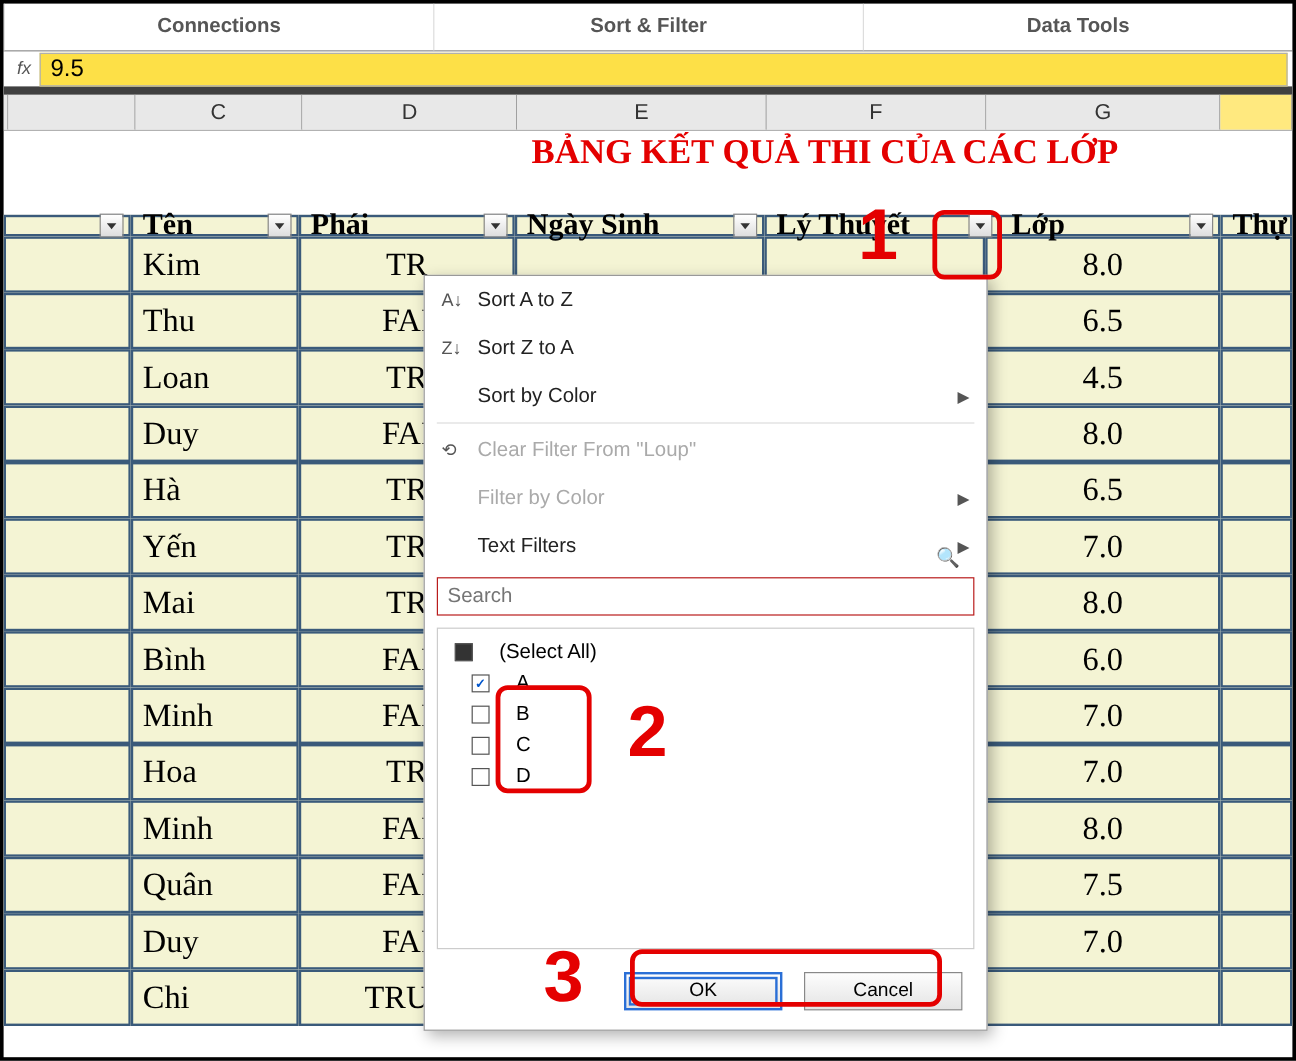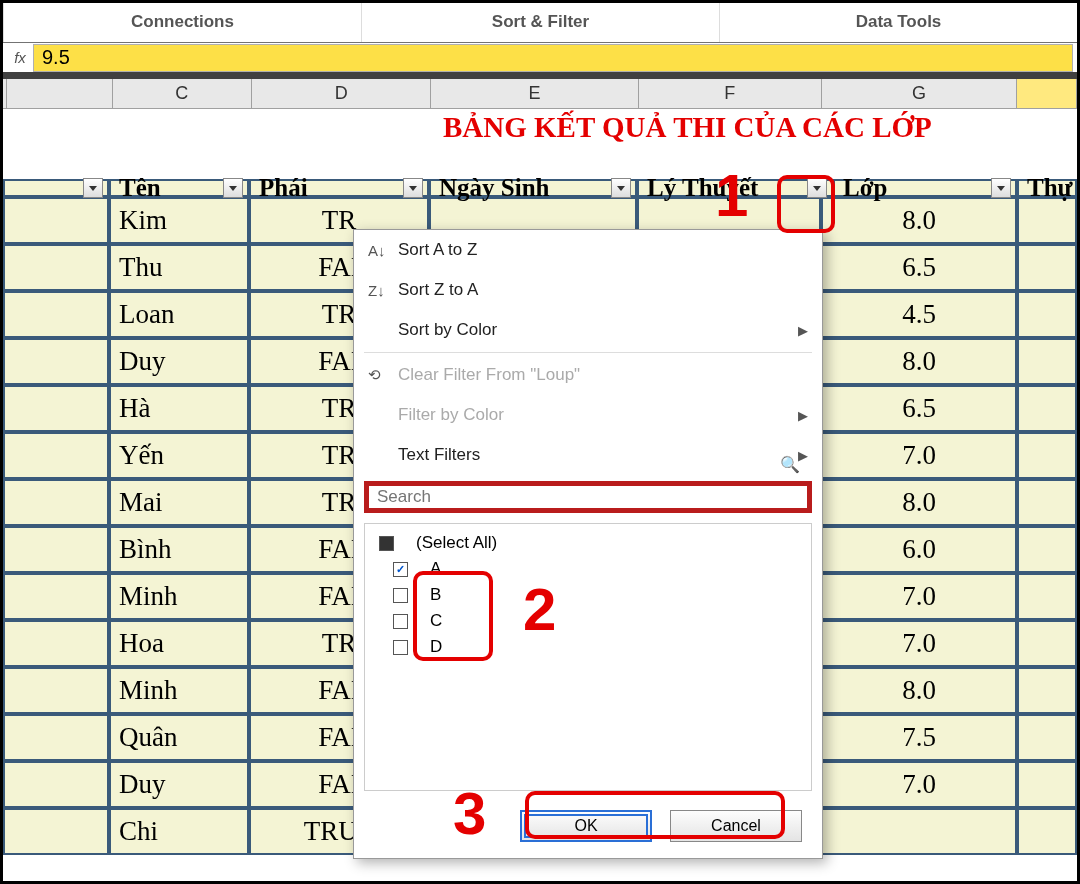--- a/index.html
+++ b/index.html
@@ -45,21 +45,21 @@
 .ch-H { width: 60px; background: #ffe97f !important; }
 
 .filter-popup { position: absolute; left: 350px; top: 226px; width: 470px; height: 630px; background: #fff; border: 1px solid #999; box-shadow: 4px 4px 12px rgba(0,0,0,0.3); z-index: 50; display: flex; flex-direction: column; }
 .menu-item { display: flex; align-items: center; height: 40px; padding: 0 14px; font-size: 17px; color: #222; }
 .menu-item.disabled { color: #aaa; }
 .menu-icon { width: 30px; font-size: 15px; color: #555; }
 .menu-arrow { margin-left: auto; color: #555; font-size: 13px; }
 .menu-sep { height: 1px; background: #ddd; margin: 2px 10px; }
 
 .search-wrap { padding: 6px 10px; }
-.search-box { width: 100%; height: 32px; border: 5px solid #b91c1c; font-size: 17px; padding: 0 8px; position: relative; }
+.search-box { width: 100%; height: 32px; border: 1px solid #b91c1c; font-size: 17px; padding: 0 8px; position: relative; }
 .search-icon { position: absolute; right: 22px; margin-top: -26px; color: #2a70c8; font-size: 16px; }
 
 .check-area { margin: 4px 10px; border: 1px solid #ccc; height: 268px; padding: 6px 10px; font-size: 17px; overflow: auto; }
 .check-row { display: flex; align-items: center; height: 26px; gap: 22px; padding-left: 18px; }
 .check-row.root { padding-left: 4px; }
 .chk { width: 15px; height: 15px; border: 1px solid #555; display: inline-flex; align-items: center; justify-content: center; font-size: 11px; background: #fff; }
 .chk.filled { background: #333; }
 .chk.checked::after { content: "✓"; color: #0055cc; font-weight: bold; }
 
 .btn-row { display: flex; justify-content: flex-end; gap: 18px; padding: 10px 20px 16px; margin-top: auto; }

